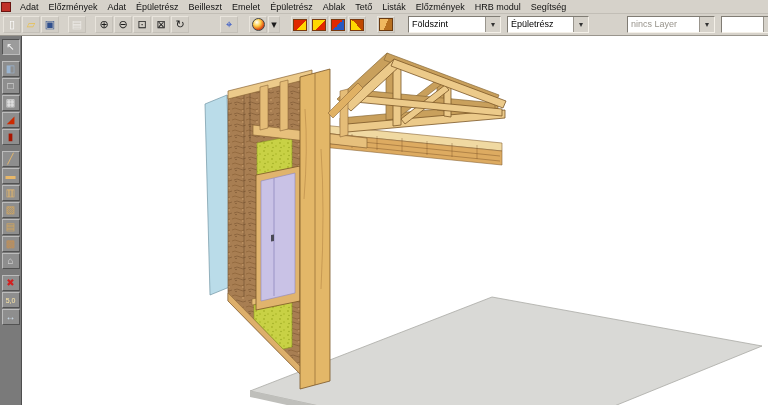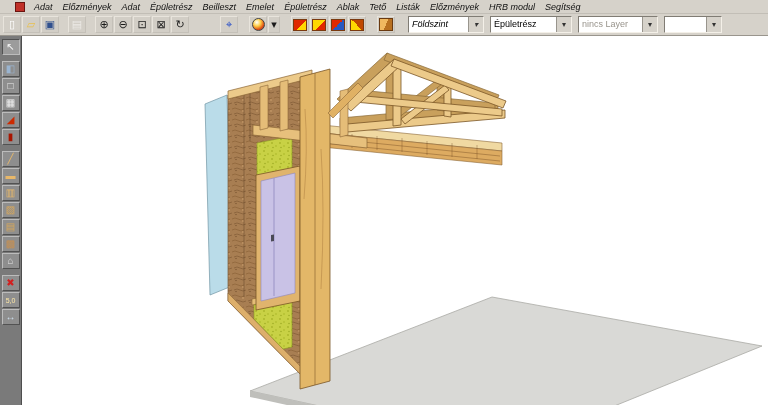--- a/index.html
+++ b/index.html
@@ -1,20 +1,20 @@
 <!DOCTYPE html>
 <html><head>
 <meta charset="utf-8">
 <style>
   html,body{margin:0;padding:0;}
   body{width:768px;height:405px;overflow:hidden;font-family:"Liberation Sans",sans-serif;background:#fff;}
   #app{width:768px;height:405px;position:relative;background:#fff;}
 
   
-  .menubar{height:14px;background:#d6d2ca;display:flex;align-items:center;padding-left:14px;border-bottom:1px solid #c2beb6;box-sizing:border-box;font-style:italic;}
+  .menubar{height:14px;background:#d6d2ca;display:flex;align-items:center;padding-left:0;border-bottom:1px solid #c2beb6;box-sizing:border-box;}
   .appicon{width:8px;height:8px;background:#c03028;border:1px solid #6a1410;margin:0 4px 0 1px;flex:0 0 auto;}
   .mi{font-size:9px;color:#111;padding:1px 5px;white-space:nowrap;cursor:default;}
 
   
   .toolbar{height:21px;background:#d6d2ca;border-bottom:1px solid #99958d;display:flex;align-items:center;padding-left:3px;box-sizing:content-box;}
   .tb{display:flex;align-items:center;}
   .tbtn{width:18px;height:17px;padding:0;margin:0 1px 0 0;background:#d2cec6;border:1px solid #c4c0b8;border-top-color:#e8e4dc;border-left-color:#e8e4dc;display:flex;align-items:center;justify-content:center;cursor:pointer;box-sizing:border-box;}
   .tbtn .g{font-size:11px;line-height:1;}
   .tbtn.narrow{width:12px;}
   .tbtn.sphere .g{display:block;width:11px;height:11px;border-radius:50%;border:1px solid #444;background:radial-gradient(circle at 35% 30%,#ffffff,#ffd24a 35%,#e04a10 70%,#3a55b8 100%);}
@@ -29,23 +29,23 @@
   [data-name="target-icon"]{margin-left:30px;}
   [data-name="render-sphere-icon"]{margin-left:10px;}
   [data-name="view-flag-red-icon"]{margin-left:10px;}
   [data-name="perspective-box-icon"]{margin-left:10px;}
 
   .combos{display:flex;align-items:center;margin-left:12px;}
   .combo{height:17px;background:#fff;border:1px solid;border-color:#807c74 #f4f0e8 #f4f0e8 #807c74;display:flex;align-items:stretch;margin-right:6px;box-sizing:border-box;cursor:pointer;}
   .combo .cval{flex:1;font-size:9px;line-height:15px;padding:0 3px;color:#000;white-space:nowrap;overflow:hidden;}
   .combo .carrow{width:14px;background:#d6d2ca;border-left:1px solid #99958d;font-size:8px;line-height:15px;text-align:center;color:#333;}
   .combo.disabled .cval{color:#98948c;}
-  [data-name="storey-combo"]{width:76px;font-style:italic;}
+  [data-name="storey-combo"]{width:93px;}
   [data-name="building-part-combo"]{width:82px;}
-  [data-name="layer-combo"]{width:80px;}
+  [data-name="layer-combo"]{width:88px;margin-left:32px;}
   [data-name="extra-combo"]{width:58px;}
 
   
   .main{display:flex;height:370px;}
   .leftbar{width:21px;background:#7a7a7a;border-right:1px solid #4e4e4e;display:flex;flex-direction:column;align-items:center;padding-top:3px;box-sizing:content-box;}
   .ltbtn{width:18px;height:16px;margin-bottom:1px;padding:0;background:#8e8e8e;border:1px solid;border-color:#bcbcbc #525252 #525252 #bcbcbc;display:flex;align-items:center;justify-content:center;cursor:pointer;box-sizing:border-box;}
   .ltbtn .g{font-size:10px;line-height:1;}
   .ltbtn.txt .g{font-size:7px;}
   .ltbtn.active{border-color:#525252 #bcbcbc #bcbcbc #525252;background:#9c9c9c;}
   [data-name="select-tool-icon"]{margin-bottom:6px;}

